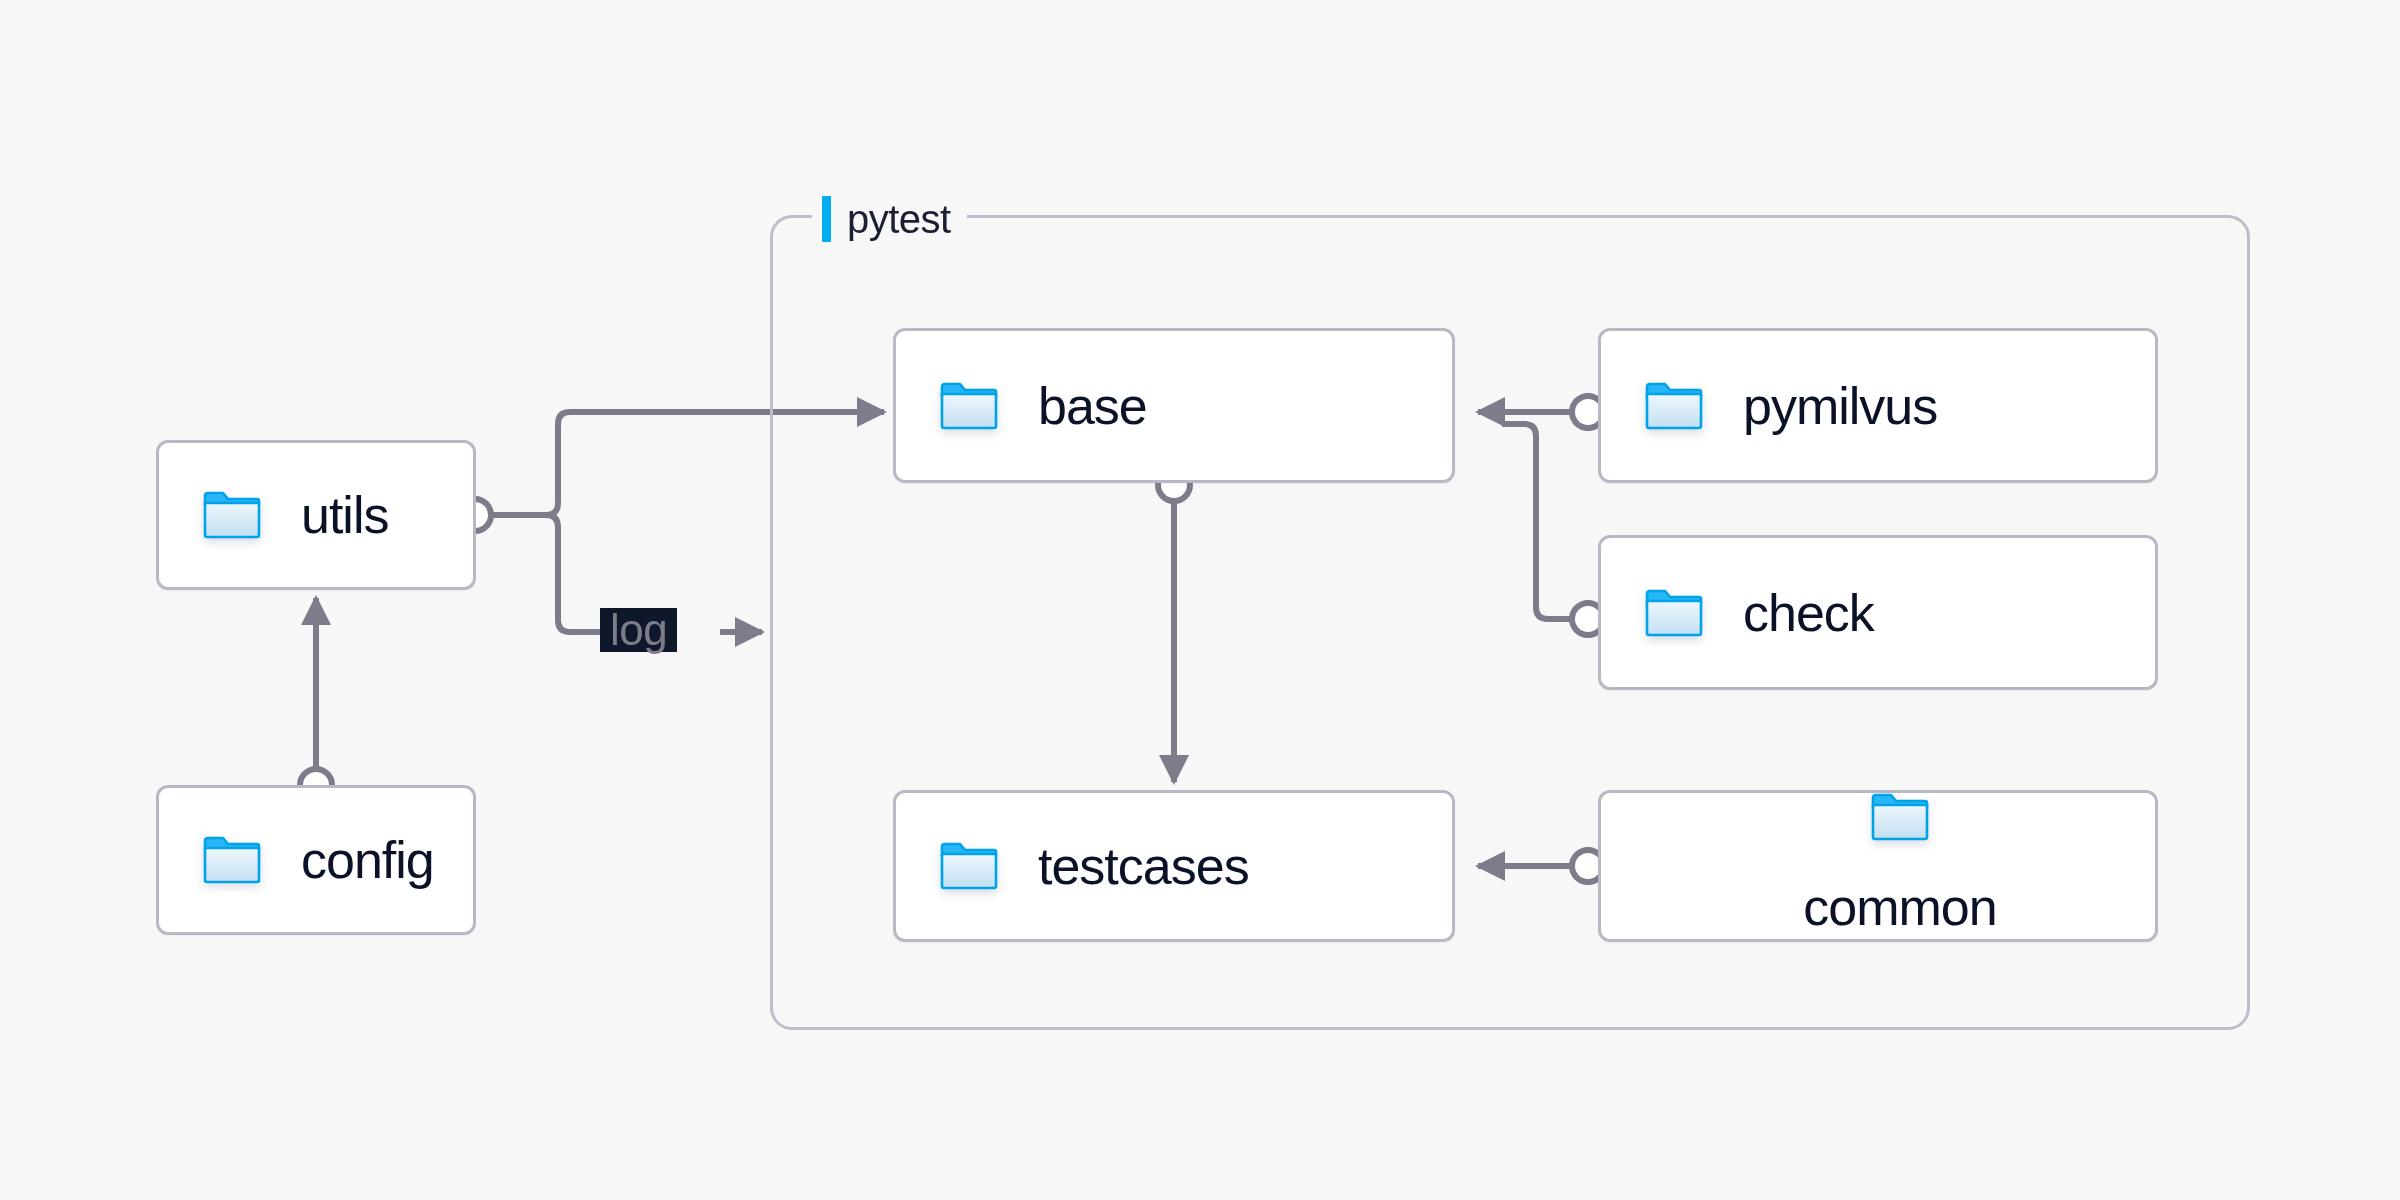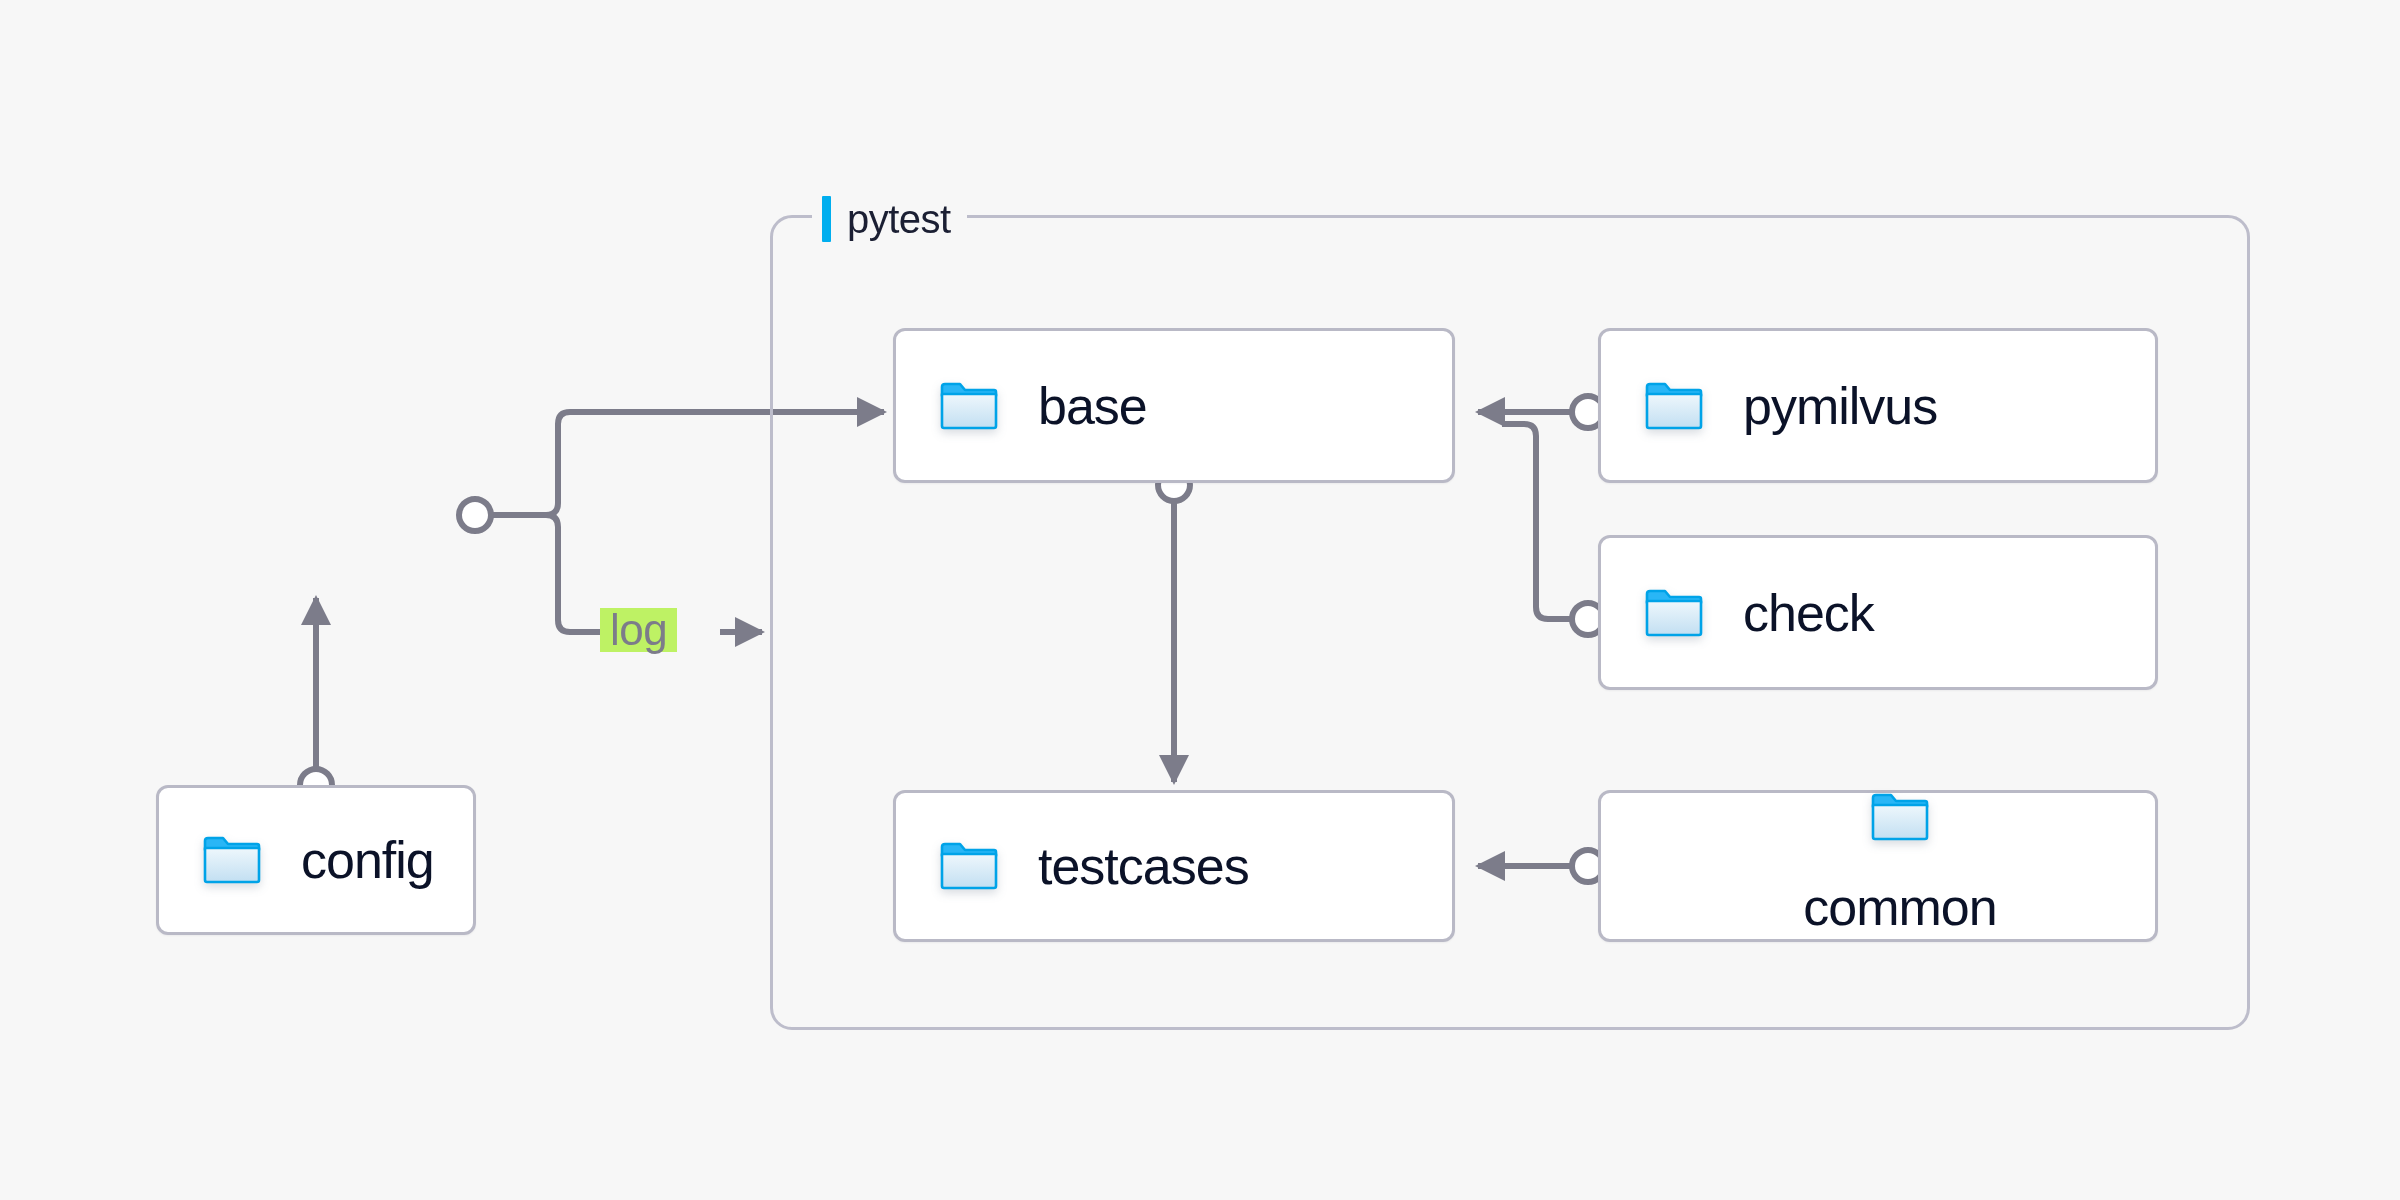--- a/index.html
+++ b/index.html
@@ -87,21 +87,21 @@
     filter: drop-shadow(0 4px 5px rgba(40,60,90,0.18));
   }
 
   
   .edge-label {
     position: absolute;
     font-size: 44px;
     color: #7c7c8a;
     letter-spacing: -0.5px;
     white-space: nowrap;
-    background: #bef264;
+    background: #0f172a;
     padding: 0 10px;
     line-height: 1;
   }
 </style>
 </head>
 <body>
 
 <div id="stage">
 
   <svg id="edges" viewBox="0 0 2400 1200" width="2400" height="1200" xmlns="http://www.w3.org/2000/svg">
@@ -146,20 +146,29 @@
   </svg>
 
   <div class="group" style="left:770px; top:215px; width:1480px; height:815px;"></div>
   <div class="group-label" style="left:812px; top:188px;">
     <span class="group-accent"></span>
     <span class="group-title">pytest</span>
   </div>
 
   <div class="edge-label" style="left:600px; top:608px;">log</div>
 
+  <div class="node" style="left:156px; top:440px; width:320px; height:150px;">
+    <span class="folder">
+      <svg viewBox="0 0 58 48" width="58" height="48" xmlns="http://www.w3.org/2000/svg">
+        <path d="M2 10 L2 5 Q2 2 5 2 L20 2 L25 8 L54 8 Q56 8 56 10 L56 14 L2 14 Z" fill="#29b6f6" stroke="#00a3e8" stroke-width="2.6" stroke-linejoin="round"></path>
+        <path d="M2 12 L56 12 L56 44 Q56 46 54 46 L4 46 Q2 46 2 44 Z" fill="url(#folderGrad)" stroke="#00a3e8" stroke-width="2.6" stroke-linejoin="round"></path>
+      </svg>
+    </span>
+    <span class="node-label">utils</span>
+  </div>
 
   <div class="node" style="left:156px; top:785px; width:320px; height:150px;">
     <span class="folder">
       <svg viewBox="0 0 58 48" width="58" height="48" xmlns="http://www.w3.org/2000/svg">
         <path d="M2 10 L2 5 Q2 2 5 2 L20 2 L25 8 L54 8 Q56 8 56 10 L56 14 L2 14 Z" fill="#29b6f6" stroke="#00a3e8" stroke-width="2.6" stroke-linejoin="round"></path>
         <path d="M2 12 L56 12 L56 44 Q56 46 54 46 L4 46 Q2 46 2 44 Z" fill="url(#folderGrad)" stroke="#00a3e8" stroke-width="2.6" stroke-linejoin="round"></path>
       </svg>
     </span>
     <span class="node-label">config</span>
   </div>

